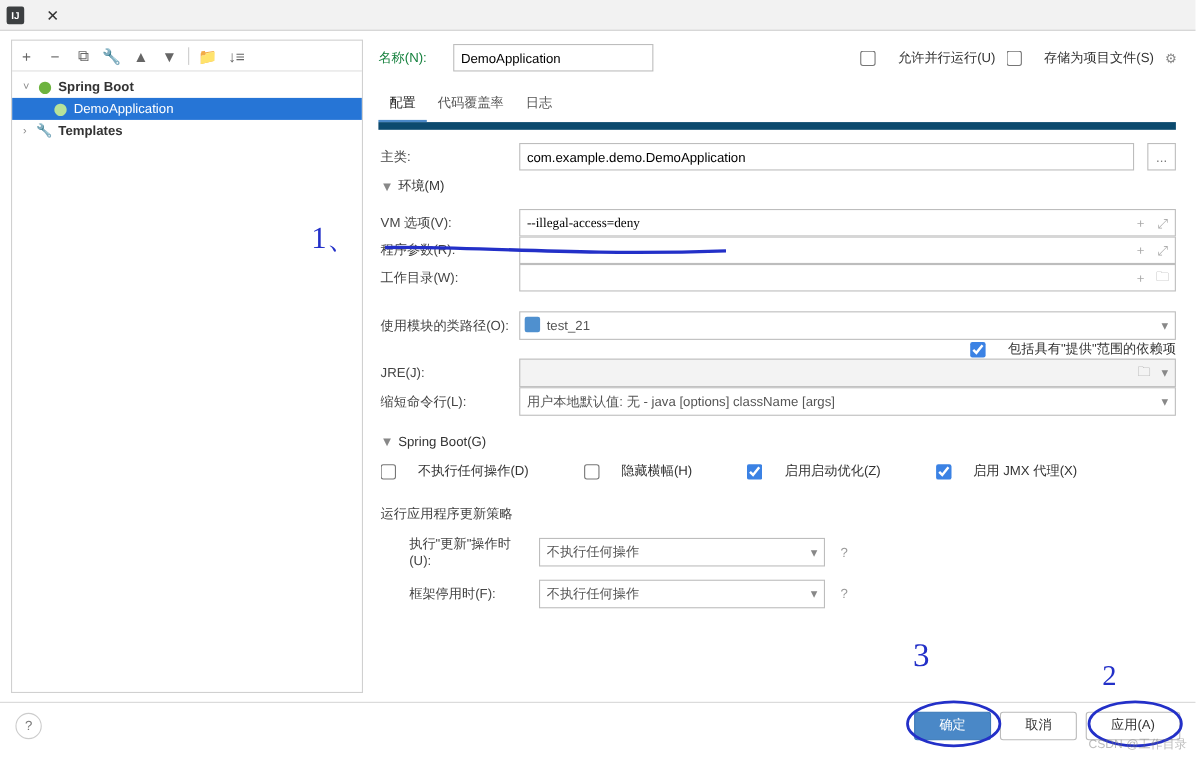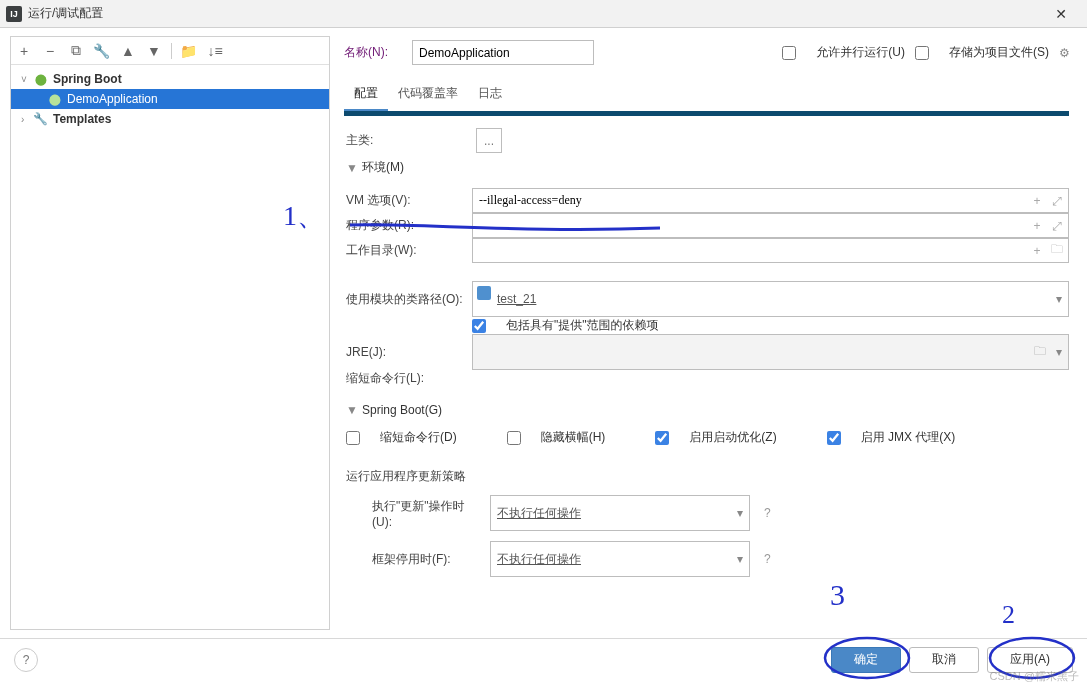--- a/index.html
+++ b/index.html
@@ -16,38 +16,38 @@
 .tree { padding: 4px 0; flex: 1; overflow: auto; }
 .tree-row { display: flex; align-items: center; height: 20px; padding: 0 6px; cursor: pointer; }
 .tree-row.selected { background: #2675d6; color: #fff; }
 .tree-indent { display: inline-block; }
 .tree-chevron { width: 12px; color: #888; font-size: 10px; }
 .tree-icon { width: 16px; margin-right: 4px; display: flex; align-items: center; justify-content: center; }
 .spring-icon { color: #6db33f; font-size: 11px; }
 .wrench-icon { color: #666; }
 .right-panel { flex: 1; padding: 12px 12px 8px 14px; overflow: auto; }
 .top-row { display: flex; align-items: center; gap: 10px; margin-bottom: 14px; }
-.lbl { min-width:58px; color: #701a75; }
+.lbl { min-width:58px; color: #15803d; }
 .txt-input { flex: 1; height: 25px; border: 1px solid #bdbdbd; padding: 0 6px; font-family: inherit; font-size: 12px; }
 .txt-input.mono { font-family: Liberation Serif, serif; }
 .check { display: flex; align-items: center; gap: 20px; }
 .check input { width:14px; height:14px; }
-.tabs { display: flex; border-bottom: 5px solid #0c4a6e; margin-right: 6px; }
+.tabs { display: flex; border-bottom: 7px solid #0c4a6e; margin-right: 6px; }
 .tab { padding: 6px 10px 7px 10px; cursor: pointer; color: #555; border-bottom: 2px solid transparent; }
 .tab.active { border-bottom: 2px solid #4a88c7; color: #222; }
 .form-area { padding: 12px 6px 0 2px; }
-.form-row { display: flex; align-items: center; gap: 8px; }
+.form-row { display: flex; align-items: center; gap: 8px; justify-content: space-between; }
 .form-lbl { width: 118px; color: #444; }
 .form-input-wrap { flex: 1; display: flex; align-items: center; position: relative; }
 .input-btn { width: 26px; height: 25px; border: 1px solid #bdbdbd; background: #fff; margin-left: 4px; display: flex; align-items: center; justify-content: center; cursor: pointer; color: #777; font-size: 12px; }
 .input-suffix { position: absolute; right: 4px; display: flex; gap: 4px; }
 .suffix-btn { width: 16px; height: 16px; color: #aaa; cursor: pointer; display: flex; align-items: center; justify-content: center; font-size: 12px; }
 .section-header { display: flex; align-items: center; gap: 6px; margin: 6px 0 12px 0; }
 .chevron-down { color: #888; width: 10px; }
-.combo { flex: 1; height: 36px; border: 1px solid #bdbdbd; padding: 0 22px 0 6px; background: #fff; position: relative; display: flex; align-items: center; cursor: pointer; color: #555; text-decoration: underline; }
+.combo { flex: 1; height: 26px; border: 1px solid #bdbdbd; padding: 0 22px 0 6px; background: #fff; position: relative; display: flex; align-items: center; cursor: pointer; color: #555; }
 .combo.wicon { padding-left: 24px; }
 .combo .cicon { position: absolute; left: 4px; top: 4px; width: 14px; height: 14px; background: #4f90cf; border-radius: 2px; }
 .combo::after { content: "▾"; position: absolute; right: 6px; color: #888; }
 .combo.disabled { background: #f3f3f3; color: #888; }
 .combo .rbtn { position: absolute; right: 22px; color: #999; }
 .check-grid-wrap { margin-left: 0; margin-top: 8px; display: flex; gap: 50px; flex-wrap: wrap; }
 .sub-indent { padding-left: 26px; }
 .sub-row { display: flex; align-items: center; margin-bottom: 10px; gap: 8px; }
 .sub-lbl { width: 110px; color: #444; }
 .helpq { width: 18px; color: #999; margin-left: 6px; cursor: pointer; }
@@ -58,21 +58,20 @@
 .btn.primary { background: #4a88c7; color: #fff; border-color: #3a78b7; }
 .gear-ico { width:16px; color:#888; cursor:pointer; }
 .annotation-layer { position: absolute; top: 0; left: 0; width: 1087px; height: 688px; pointer-events: none; }
 .watermark { position: absolute; right: 8px; bottom: 4px; font-size: 11px; color: rgba(120,120,120,0.5); }
 </style>
 </head>
 <body>
 
 <div class="titlebar">
   <div class="titlebar-icon">IJ</div>
-  <div class="titlebar-title">运行/调试配置</div>
   <div class="titlebar-close">✕</div>
 </div>
 
 <div class="main">
   <div class="left-panel">
     <div class="toolbar">
       <span class="tb-btn">+</span>
       <span class="tb-btn">−</span>
       <span class="tb-btn">⧉</span>
       <span class="tb-btn">🔧</span>
@@ -121,20 +120,23 @@
 
     <div class="tabs">
       <div class="tab active">配置</div>
       <div class="tab">代码覆盖率</div>
       <div class="tab">日志</div>
     </div>
 
     <div class="form-area">
       <div class="form-row">
         <span class="form-lbl">主类:</span>
+        <div class="form-input-wrap">
+          <input class="txt-input" value="com.example.demo.DemoApplication" style="">
+        </div>
         <div class="input-btn">...</div>
       </div>
 
       <div class="section-header">
         <span class="chevron-down">▼</span>
         <span>环境(M)</span>
       </div>
 
       <div class="form-row">
         <span class="form-lbl">VM 选项(V):</span>
@@ -188,31 +190,34 @@
 
       <div class="form-row">
         <span class="form-lbl">JRE(J):</span>
         <div class="combo disabled">
           <span class="rbtn">🗀</span>
         </div>
       </div>
 
       <div class="form-row">
         <span class="form-lbl">缩短命令行(L):</span>
+        <div class="combo">
+          <span>用户本地默认值: 无 - java [options] className [args]</span>
+        </div>
       </div>
 
       <div class="section-header" style="margin-top:16px">
         <span class="chevron-down">▼</span>
         <span>Spring Boot(G)</span>
       </div>
 
       <div class="check-grid-wrap">
         <label class="check">
             <input type="checkbox" style="">
-            <span>缩短命令行(D)</span>
+            <span>不执行任何操作(D)</span>
           </label>
         <label class="check">
             <input type="checkbox" style="">
             <span>隐藏横幅(H)</span>
           </label>
         <label class="check">
             <input type="checkbox" checked="" style="accent-color: rgb(59, 130, 228);">
             <span>启用启动优化(Z)</span>
           </label>
         <label class="check">
@@ -255,13 +260,13 @@
 
 <svg class="annotation-layer">
   <path d="M350 225 C 420 223, 520 233, 660 228" stroke="#2330c8" stroke-width="3" fill="none"></path>
   <text x="283" y="225" fill="#2330c8" font-size="28" font-family="cursive">1、</text>
   <text x="830" y="605" fill="#2330c8" font-size="30" font-family="cursive">3</text>
   <text x="1002" y="623" fill="#2330c8" font-size="26" font-family="cursive">2</text>
   <ellipse cx="867" cy="658" rx="42" ry="20" stroke="#2330c8" stroke-width="2.5" fill="none"></ellipse>
   <ellipse cx="1032" cy="658" rx="42" ry="20" stroke="#2330c8" stroke-width="2.5" fill="none"></ellipse>
 </svg>
 
-<div class="watermark">CSDN @糯米黑子</div>
+<div class="watermark">CSDN @工作目录</div>
 
 </body></html>

